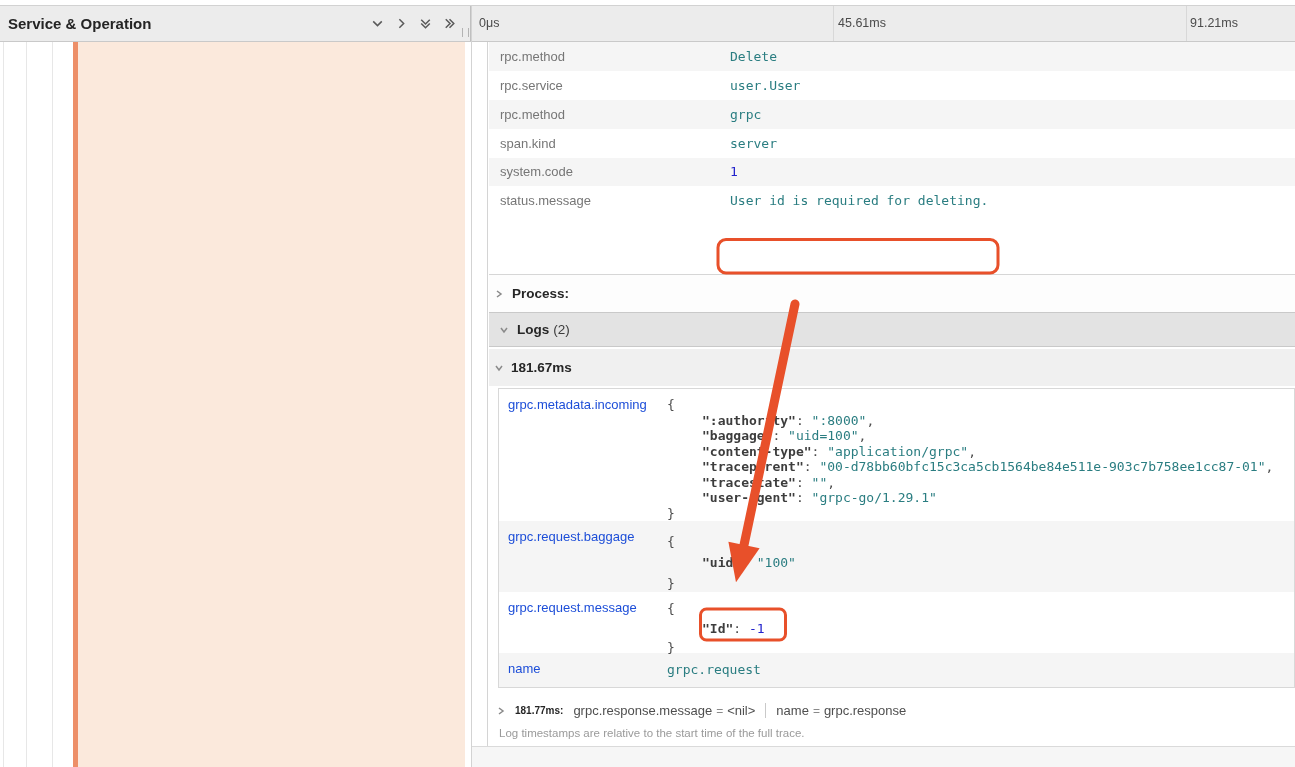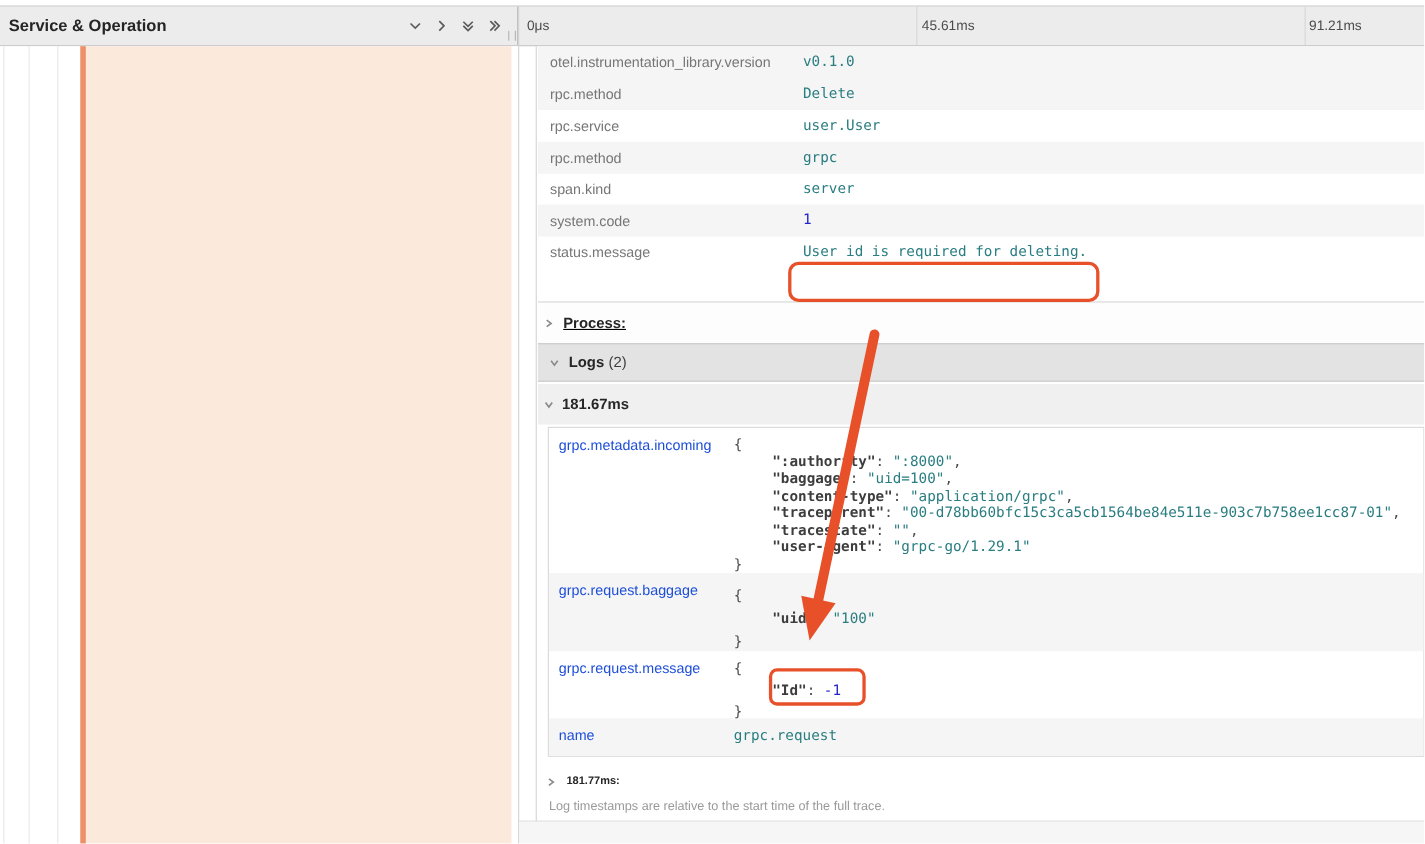--- a/index.html
+++ b/index.html
@@ -35,21 +35,21 @@
   .tag-row.alt{background:#f5f5f5;}
   .tag-key{margin-left:11px;width:230px;font-size:13px;color:#767676;flex:none;}
   .tag-val{font-family:"DejaVu Sans Mono",monospace;font-size:13px;}
 
   .js{color:var(--string,#2a7d81);}
   .jn{color:var(--number,#2222cc);}
   .jk{font-weight:bold;color:#3d3d3d;}
   .jp{color:#4c4c4c;}
 
   #process-row{position:absolute;left:489px;top:274px;width:806px;height:38px;box-sizing:border-box;
-               border-top:1px solid #d6d6d6;display:flex;align-items:center;cursor:pointer;background:#fdfdfd;text-decoration:underline;}
+               border-top:1px solid #d6d6d6;display:flex;align-items:center;cursor:pointer;background:#fdfdfd;}
   #process-row .acc-label{font-size:13.5px;font-weight:bold;color:#262626;margin-left:8px;}
   .acc-chevron{margin-left:5px;flex:none;display:flex;}
 
   #logs-row{position:absolute;left:489px;top:312px;width:806px;height:35px;box-sizing:border-box;
             background:#e3e3e3;border-top:1px solid #c9c9c9;border-bottom:1px solid #c9c9c9;
             display:flex;align-items:center;cursor:pointer;}
   #logs-row .acc-chevron{margin-left:10px;}
   #logs-label{font-size:13.5px;font-weight:bold;color:#262626;margin-left:8px;}
   #logs-count{font-size:13.5px;color:#3c3c3c;margin-left:4px;}
 
@@ -133,24 +133,20 @@
     <span class="guide" style="left:3px"></span>
     <span class="guide" style="left:26px"></span>
     <span class="guide" style="left:52px"></span>
     <div id="selected-row"></div>
   </div>
   <div id="panel-divider"></div>
 
   <div id="detail-line"></div>
   <div id="tags-table">
       <div class="tag-row alt">
-        <span class="tag-key">otel.instrumentation_library.version</span>
-        <span class="tag-val js">v0.1.0</span>
-      </div>
-      <div class="tag-row alt">
         <span class="tag-key">rpc.method</span>
         <span class="tag-val js">Delete</span>
       </div>
       <div class="tag-row">
         <span class="tag-key">rpc.service</span>
         <span class="tag-val js">user.User</span>
       </div>
       <div class="tag-row alt">
         <span class="tag-key">rpc.method</span>
         <span class="tag-val js">grpc</span>
@@ -235,20 +231,25 @@
       </div>
     </div>
 
   <div id="collapsed-log">
     <span class="acc-chevron">
       <svg width="10" height="10" viewBox="0 0 10 10">
           <path d="M3 2 L7 5 L3 8" fill="none" stroke="#8a8a8a" stroke-width="1.5"></path>
         </svg>
     </span>
     <span id="collapsed-ts">181.77ms:</span>
+    <span id="collapsed-pairs" style="display:flex;align-items:center;">
+        <span class="pair"><span>grpc.response.message</span><span class="eq">=</span><span>&lt;nil&gt;</span></span>
+        <span class="pair-divider"></span>
+        <span class="pair"><span>name</span><span class="eq">=</span><span>grpc.response</span></span>
+      </span>
   </div>
 
   <div id="footer-note">Log timestamps are relative to the start time of the full trace.</div>
   <div id="bottom-line"></div>
   <div id="bottom-strip"></div>
 
   <svg id="annotations" viewBox="0 0 1295 767">
     <rect class="anno-box" x="718" y="239.5" width="280" height="33.5" rx="8"></rect>
     <rect class="anno-box" x="700.5" y="609" width="85" height="31" rx="6"></rect>
     <path class="anno-arrow-shaft" d="M795 304 L744 545"></path>

